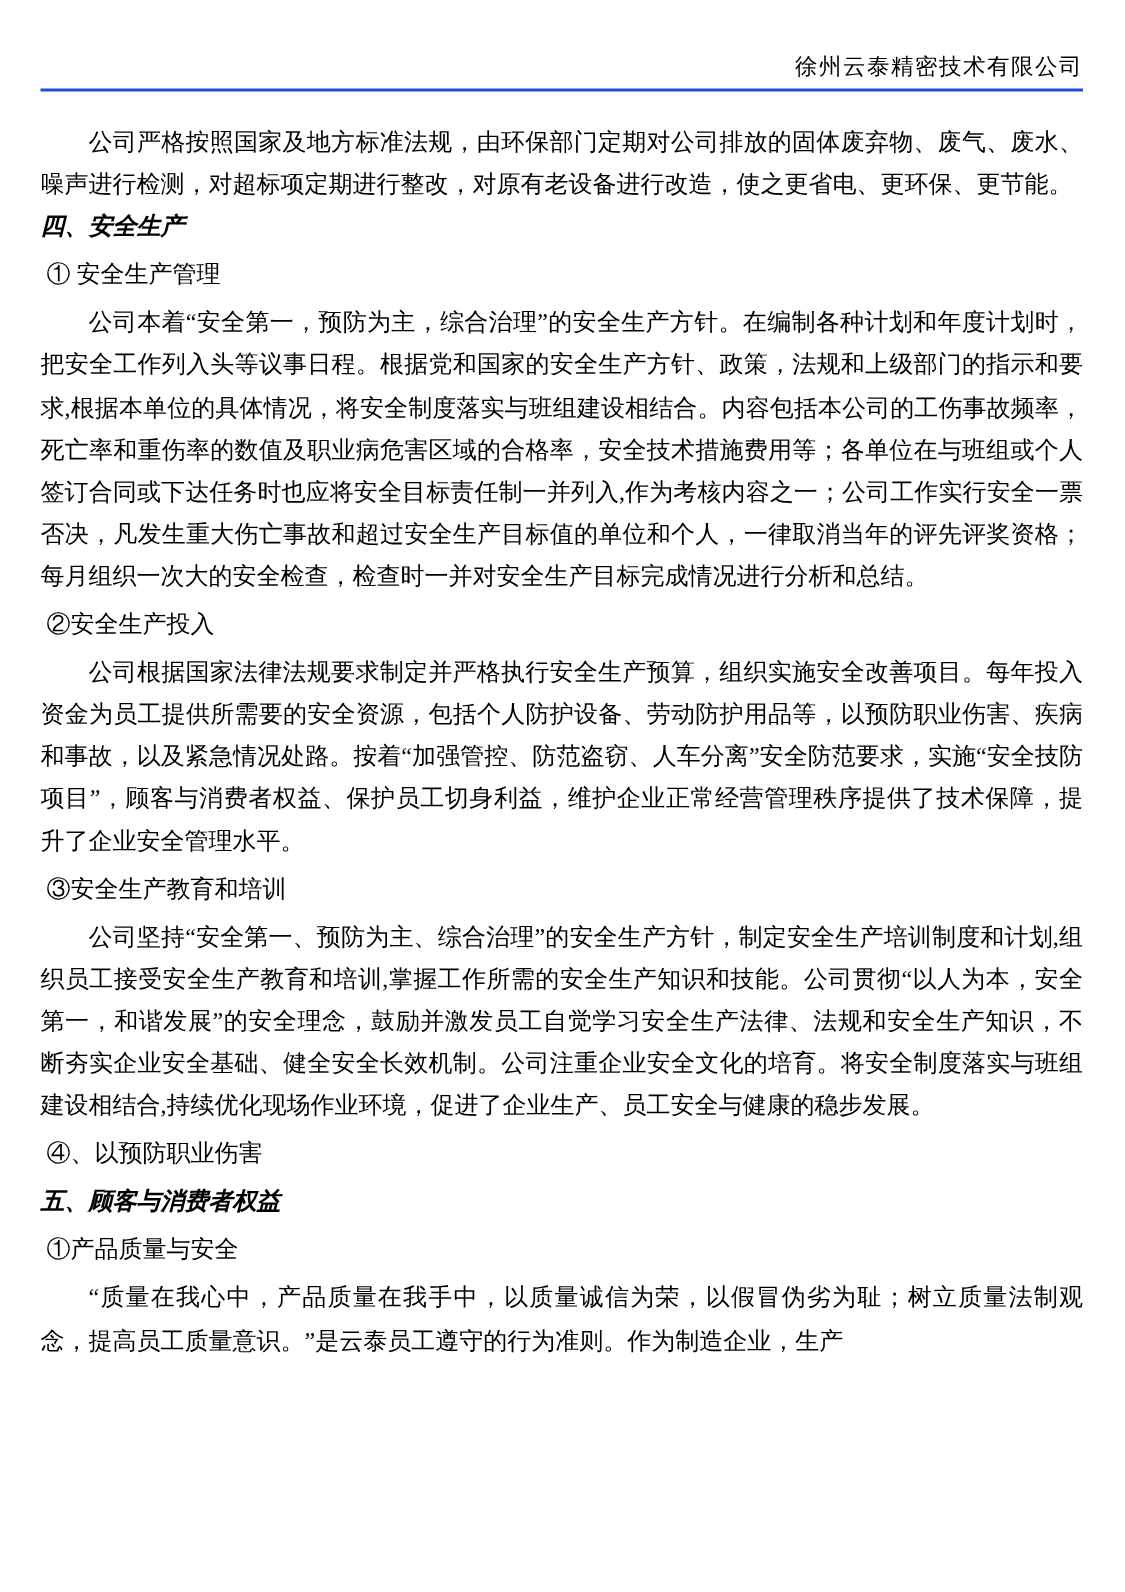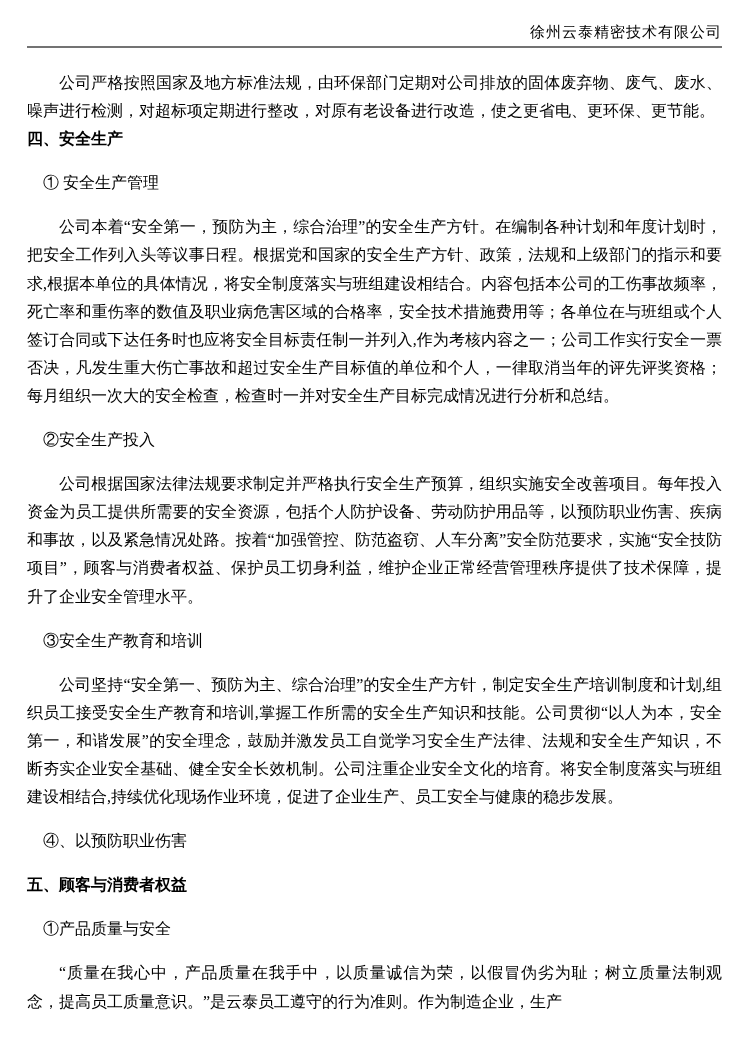--- a/index.html
+++ b/index.html
@@ -14,45 +14,46 @@
     margin: 0 auto;
     background: #ffffff;
     box-sizing: border-box;
     padding: 0 28px 0 27px;
     font-family: "Liberation Serif", "DejaVu Serif", serif;
     color: #000000;
     overflow: hidden;
   }
   .doc-header {
     box-sizing: border-box;
-    padding-top: 22px;
+    padding-top: 35px;
     padding-bottom: 3px;
-    border-bottom: 2px solid #737373;
+    border-bottom: 2px solid #1d4ed8;
     text-align: right;
     font-size: 15px;
     line-height: 21px;
     letter-spacing: 1px;
   }
   .doc-content {
     padding-top: 21px;
     font-size: 16px;
     line-height: 28.1px;
     text-align: justify;
   }
   .para {
     margin: 0;
     text-indent: 2em;
   }
   .heading-1 {
     margin: 0;
     font-weight: bold;
     text-indent: 0;
+    font-style: italic;
   }
   .subheading {
-    margin: 16px;
+    margin: 4px;
     font-weight: normal;
     text-indent: 0;
   }
 </style>
 </head>
 <body>
 
 <div class="page">
 
   <div class="doc-header">

